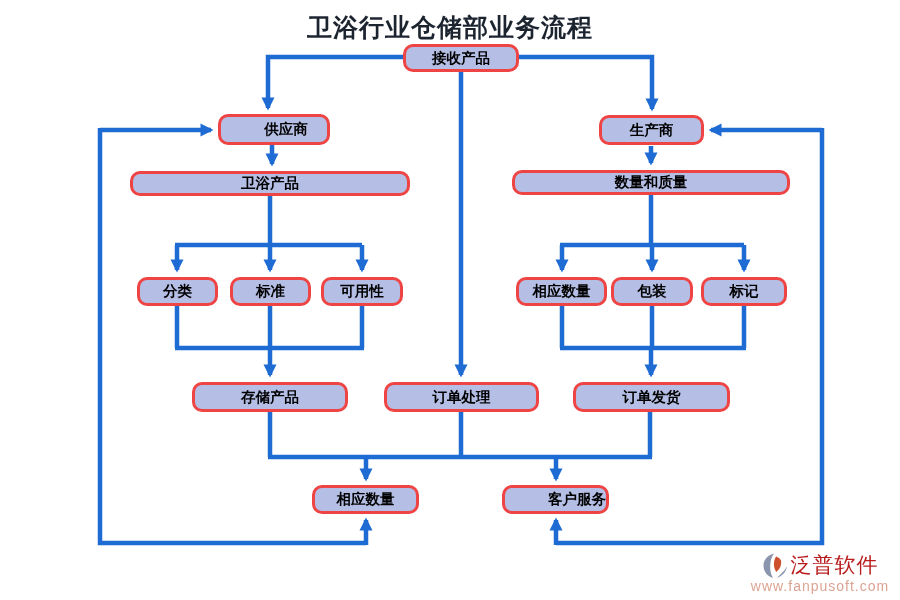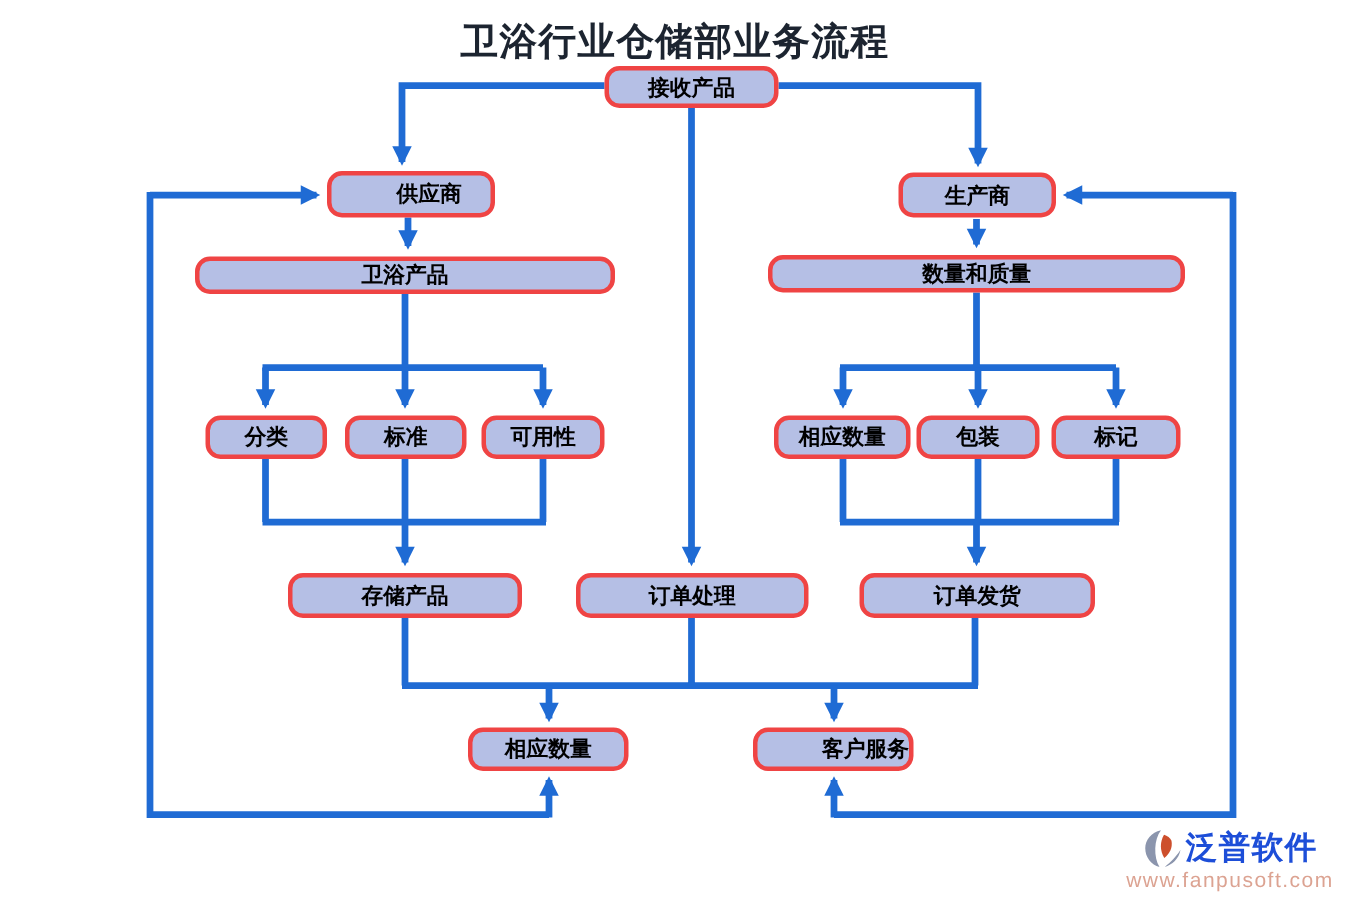--- a/index.html
+++ b/index.html
@@ -17,21 +17,21 @@
     position:absolute; box-sizing:border-box;
     background:#b5bfe5; border:3px solid #ef4444; border-radius:10px;
     display:flex; align-items:center; justify-content:center;
     font-size:14.5px; font-weight:700; color:#000000; white-space:nowrap;
   }
   .watermark {
     position:absolute; right:10px; bottom:6px; width:140px;
     display:flex; flex-direction:column; align-items:center; cursor:pointer;
   }
   .wm-row { display:flex; align-items:center; gap:3px; }
-  .wm-brand { font-size:21px; font-weight:700; color:#1d4ed8; letter-spacing:1px; }
+  .wm-brand { font-size:21px; font-weight:400; color:#b91c1c; letter-spacing:1px; }
   .wm-url { font-size:14px; color:#dca392; letter-spacing:1px; margin-top:-1px; }
 </style>
 </head>
 <body>
 
 <div class="stage">
 
   <h1 class="title">卫浴行业仓储部业务流程</h1>
 
   <svg class="wires" width="900" height="600" viewBox="0 0 900 600">

